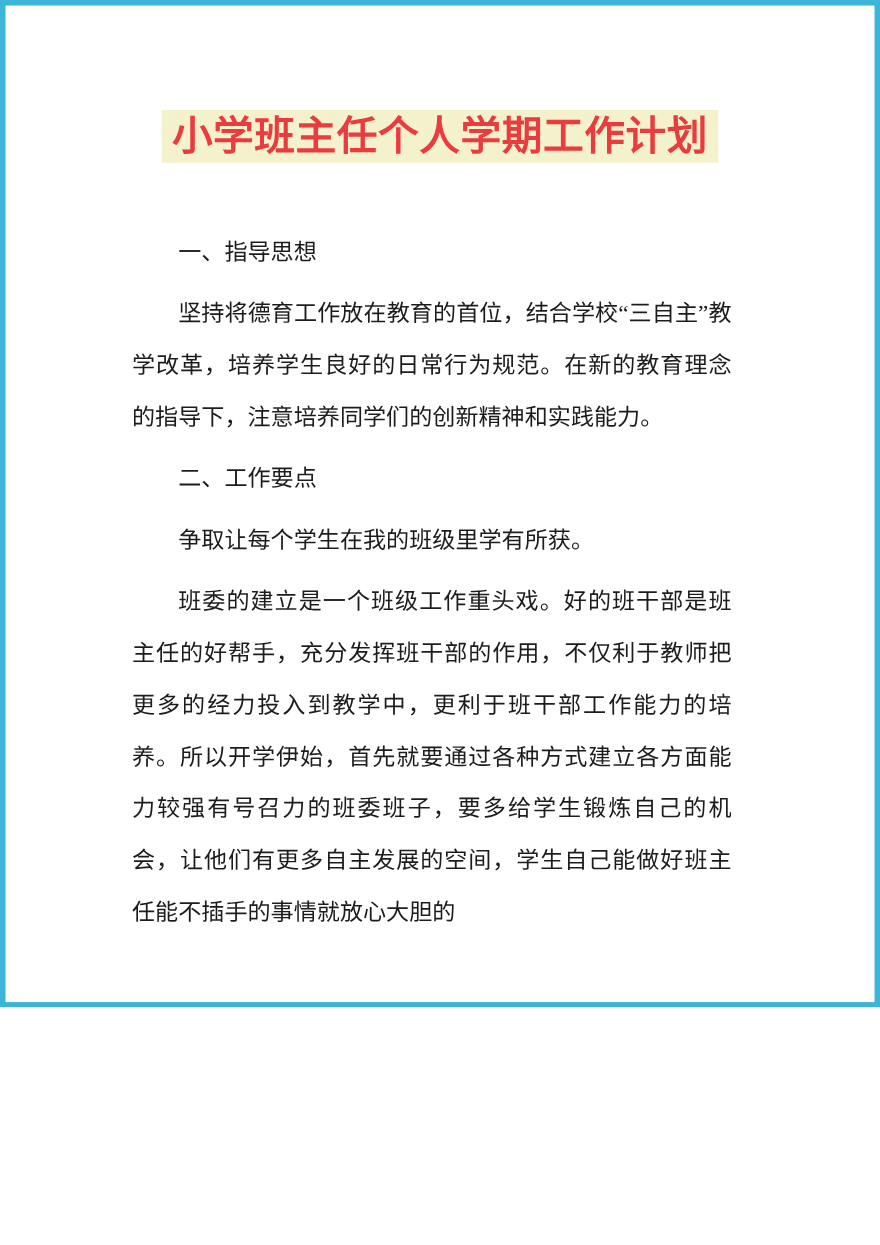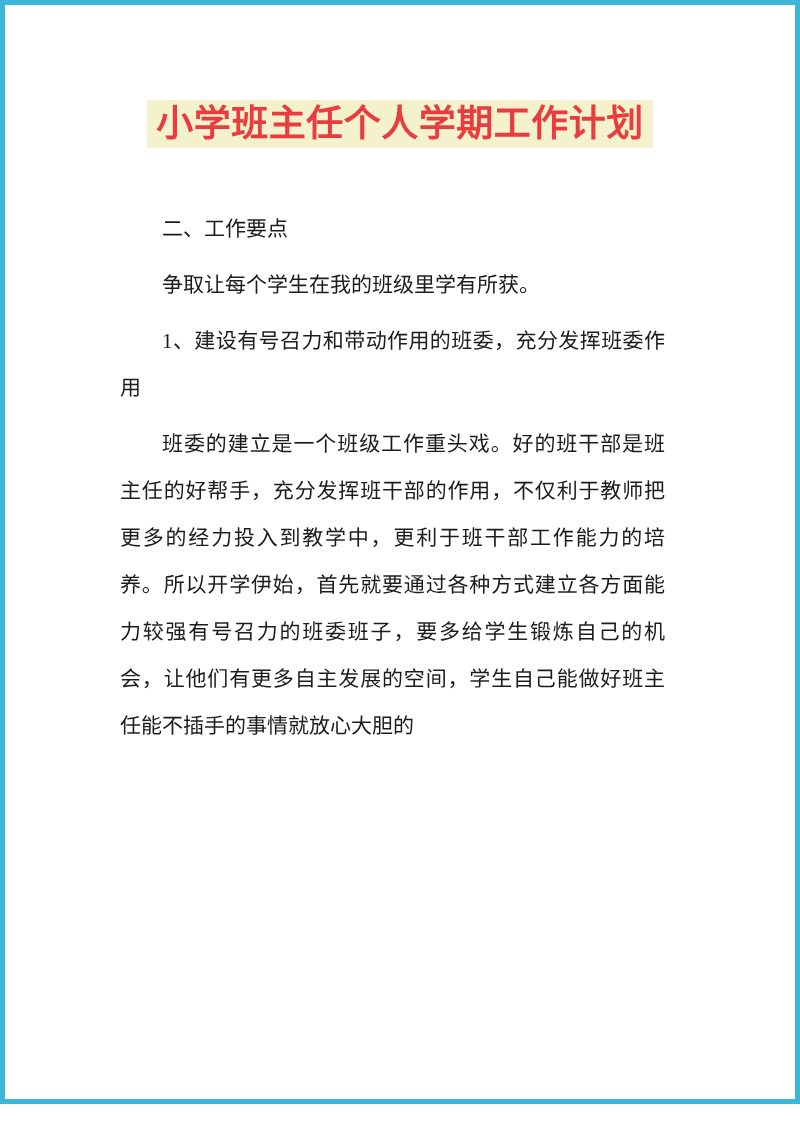--- a/index.html
+++ b/index.html
@@ -3,21 +3,21 @@
 <meta charset="utf-8">
 <style>
   html, body {
     margin: 0;
     padding: 0;
     background: #ffffff;
   }
   .page {
     position: relative;
     width: 800px;
-    height: 1104px;
+    height: 916px;
     background: #ffffff;
     overflow: hidden;
     box-sizing: border-box;
   }
   
   .page-frame {
     position: absolute;
     inset: 0;
     border: 5px solid #3bb5d8;
     pointer-events: none;
@@ -61,18 +61,19 @@
 
 <div class="page">
   <div class="page-frame" style="border-color: rgb(59, 181, 216);"></div>
 
   <div class="title-wrap">
     <span class="doc-title" style="color: rgb(234, 60, 62); background: rgb(244, 241, 205);">小学班主任个人学期工作计划</span>
   </div>
 
   <div class="doc-body" style="color: rgb(28, 28, 28);">
 
+      <p class="body">一、指导思想</p>
+      <p class="body">坚持将德育工作放在教育的首位，结合学校“三自主”教学改革，培养学生良好的日常行为规范。在新的教育理念的指导下，注意培养同学们的创新精神和实践能力。</p>
       <p class="body">二、工作要点</p>
       <p class="body">争取让每个学生在我的班级里学有所获。</p>
-      <p class="body">1、建设有号召力和带动作用的班委，充分发挥班委作用</p>
       <p class="body">班委的建立是一个班级工作重头戏。好的班干部是班主任的好帮手，充分发挥班干部的作用，不仅利于教师把更多的经力投入到教学中，更利于班干部工作能力的培养。所以开学伊始，首先就要通过各种方式建立各方面能力较强有号召力的班委班子，要多给学生锻炼自己的机会，让他们有更多自主发展的空间，学生自己能做好班主任能不插手的事情就放心大胆的</p>
     </div>
 </div>
 
 </body></html>

